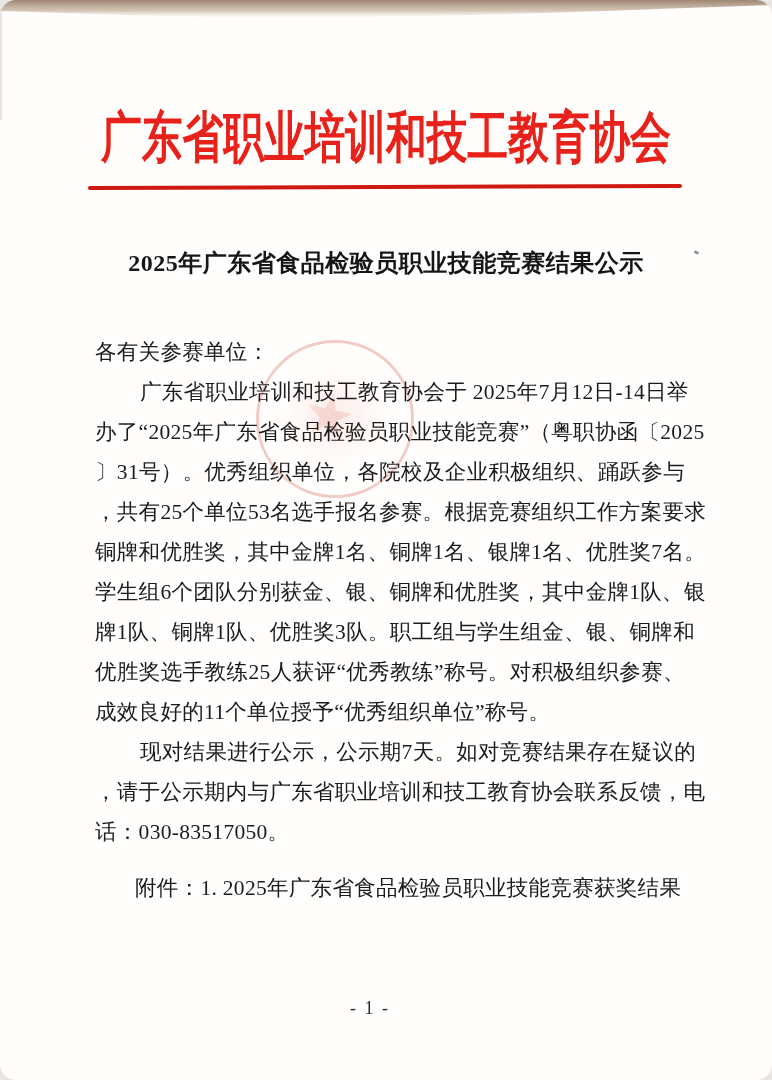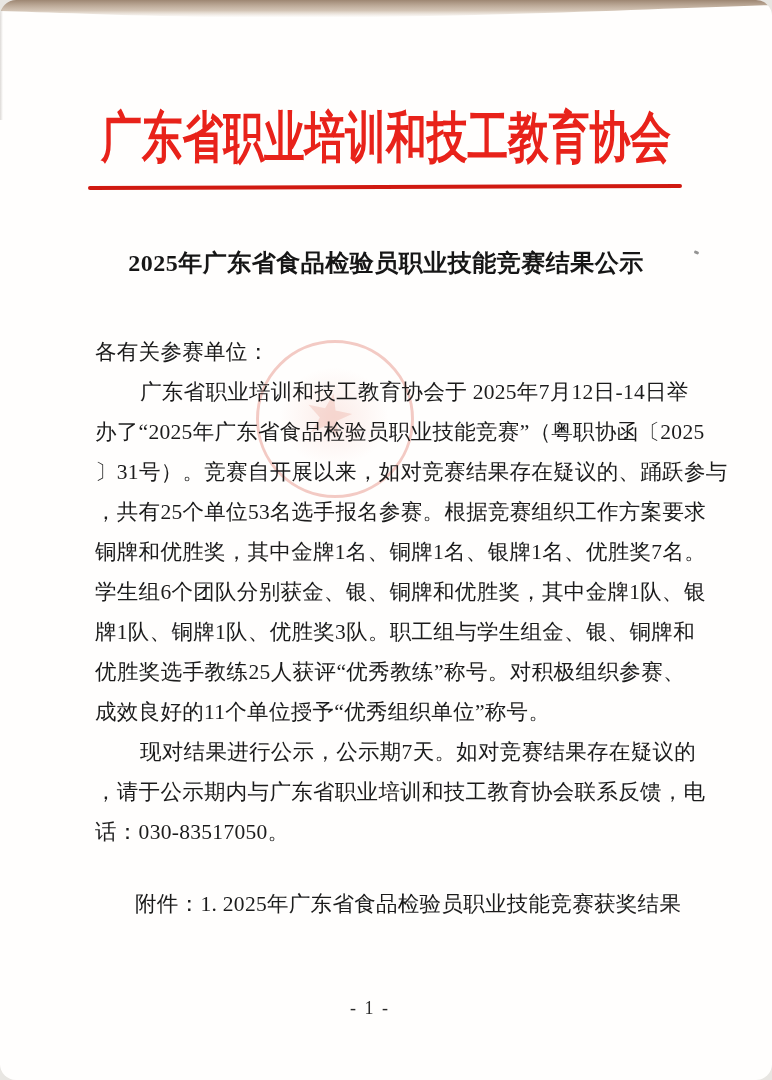--- a/index.html
+++ b/index.html
@@ -108,21 +108,21 @@
     text-align: justify;
     text-align-last: justify;
     overflow: visible;
   }
   .body-text .line.end {
     text-align: center;
     text-align-last: left;
   }
   .body-text .line.indent { text-indent: 45px; }
   .body-text .line.attachment {
-    margin-top: 32px;
+    margin-top: 16px;
     text-indent: 40px;
   }
   .scan-speck {
     position: absolute;
     top: 251px; left: 694px;
     width: 5px; height: 3px;
     background: rgba(60,60,60,0.55);
     border-radius: 2px;
     transform: rotate(20deg);
   }
@@ -164,21 +164,21 @@
 
   <div class="seal">
     <div class="blob"></div>
     <div class="star">★</div>
   </div>
 
   <div class="body-text">
     <div class="line end">各有关参赛单位：</div>
     <div class="line indent">广东省职业培训和技工教育协会于 2025年7月12日-14日举</div>
     <div class="line">办了“2025年广东省食品检验员职业技能竞赛”（粤职协函〔2025</div>
-    <div class="line">〕31号）。竞赛自开展以来，如对竞赛结果存在疑议的、踊跃参与</div>
+    <div class="line">〕31号）。优秀组织单位，各院校及企业积极组织、踊跃参与</div>
     <div class="line">，共有25个单位53名选手报名参赛。根据竞赛组织工作方案要求</div>
     <div class="line">铜牌和优胜奖，其中金牌1名、铜牌1名、银牌1名、优胜奖7名。</div>
     <div class="line">学生组6个团队分别获金、银、铜牌和优胜奖，其中金牌1队、银</div>
     <div class="line">牌1队、铜牌1队、优胜奖3队。职工组与学生组金、银、铜牌和</div>
     <div class="line">优胜奖选手教练25人获评“优秀教练”称号。对积极组织参赛、</div>
     <div class="line end">成效良好的11个单位授予“优秀组织单位”称号。</div>
     <div class="line indent">现对结果进行公示，公示期7天。如对竞赛结果存在疑议的</div>
     <div class="line">，请于公示期内与广东省职业培训和技工教育协会联系反馈，电</div>
     <div class="line end">话：030-83517050。</div>
     <div class="line end attachment">附件：1. 2025年广东省食品检验员职业技能竞赛获奖结果</div>

